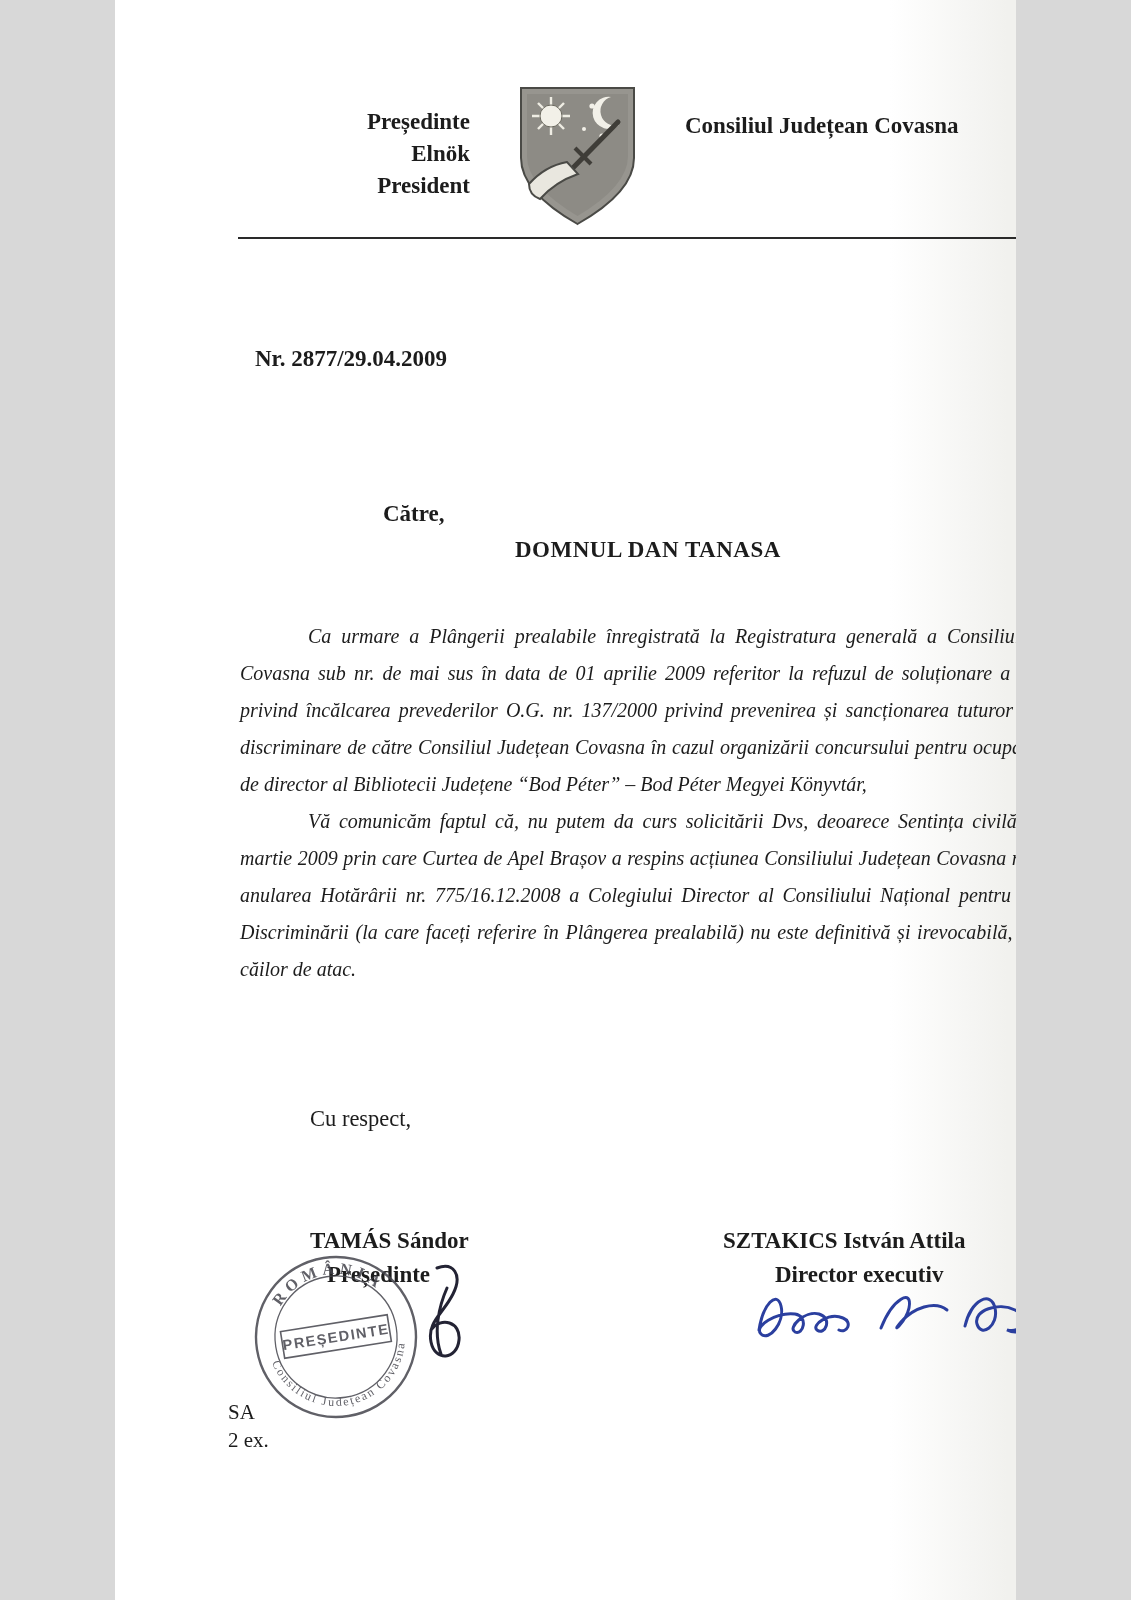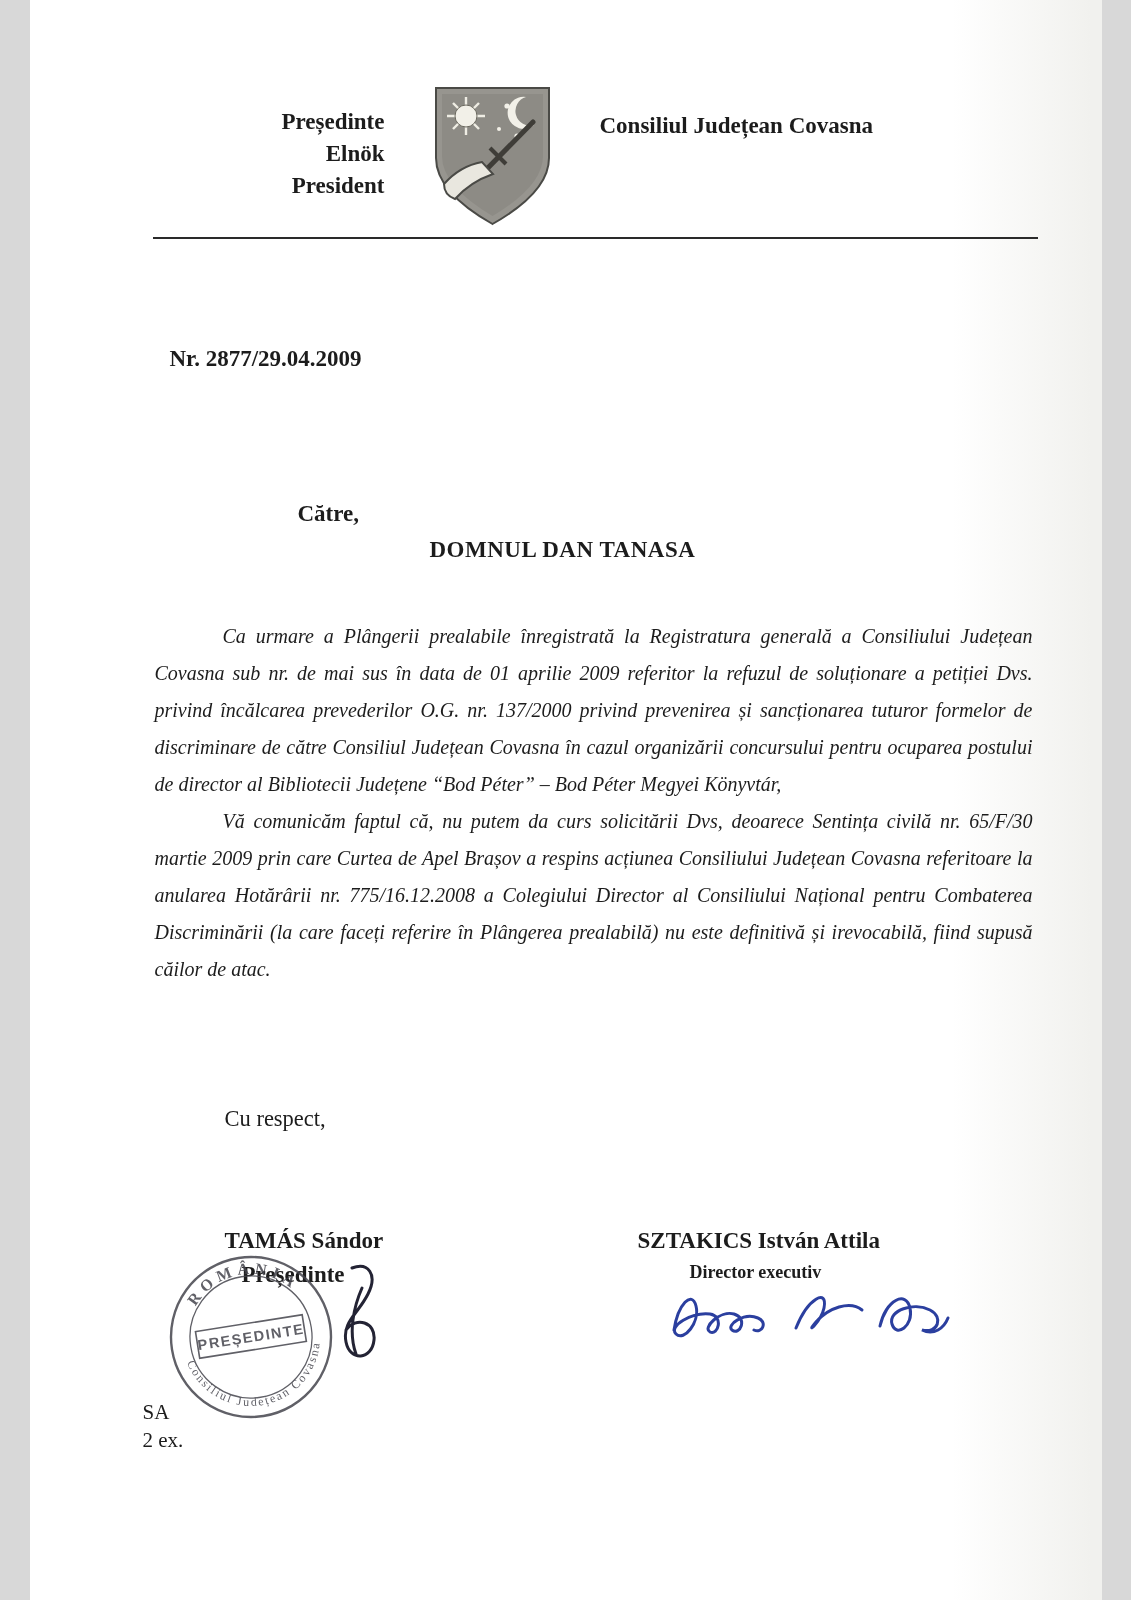--- a/index.html
+++ b/index.html
@@ -1,19 +1,19 @@
 <!DOCTYPE html>
 <html><head>
 <meta charset="utf-8">
 <style>
   * { margin:0; padding:0; box-sizing:border-box; }
   html,body { background:#d8d8d8; }
   body { font-family:"Liberation Serif", serif; }
   .page {
-    position:relative; width:1072px; height:1600px; margin:0 auto;
+    position:relative; width:901px; height:1600px; margin:0 auto;
     background:linear-gradient(90deg,#ffffff 0%, #ffffff 86%, #f1f1ee 99%);
     color:#1c1c1c; overflow:hidden;
   }
   .hdr-left {
     position:absolute; top:106px; left:150px; width:205px;
     text-align:right; font-weight:bold; font-size:23px; line-height:32px;
   }
   .coat { position:absolute; top:84px; left:400px; width:125px; height:145px; }
   .hdr-right {
     position:absolute; top:110px; left:570px;
@@ -29,21 +29,21 @@
   .recipient { position:absolute; top:537px; left:400px; font-weight:bold; font-size:23px; letter-spacing:0.5px; }
   .body-text {
     position:absolute; top:618px; left:125px; width:878px;
     font-size:20px; line-height:37px; text-align:justify;font-style:italic;
   }
   .body-text p { text-indent:68px; }
   .closing { position:absolute; top:1106px; left:195px; font-size:22.5px; }
   .sig-name-left  { position:absolute; top:1228px; left:195px; font-weight:bold; font-size:23px; }
   .sig-title-left { position:absolute; top:1262px; left:212px; font-weight:bold; font-size:23px; }
   .sig-name-right  { position:absolute; top:1228px; left:608px; font-weight:bold; font-size:23px; }
-  .sig-title-right { position:absolute; top:1262px; left:660px; font-weight:bold; font-size:18px; }
+  .sig-title-right { position:absolute; top:1262px; left:660px; font-weight:bold; font-size:23px; }
   .stamp { position:absolute; top:1252px; left:136px; width:170px; height:170px; transform:rotate(-9deg); opacity:0.85; }
   .sig-scrawl-left { position:absolute; top:1262px; left:288px; width:80px; height:115px; }
   .sig-scrawl-right { position:absolute; top:1268px; left:628px; width:300px; height:90px; }
   .footer-initials { position:absolute; top:1400px; left:113px; font-size:21px; }
   .footer-copies  { position:absolute; top:1428px; left:113px; font-size:21px;text-align:right; }
 </style>
 </head>
 <body>
 
 <div class="page">

